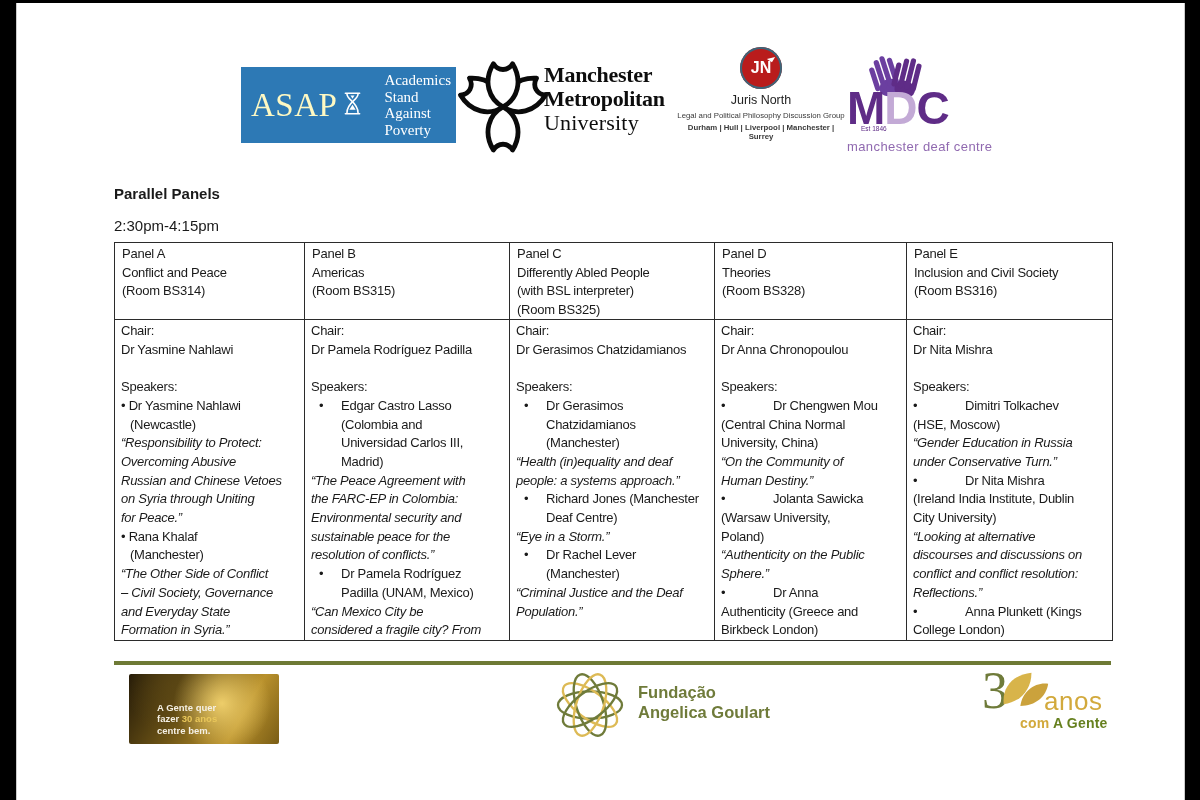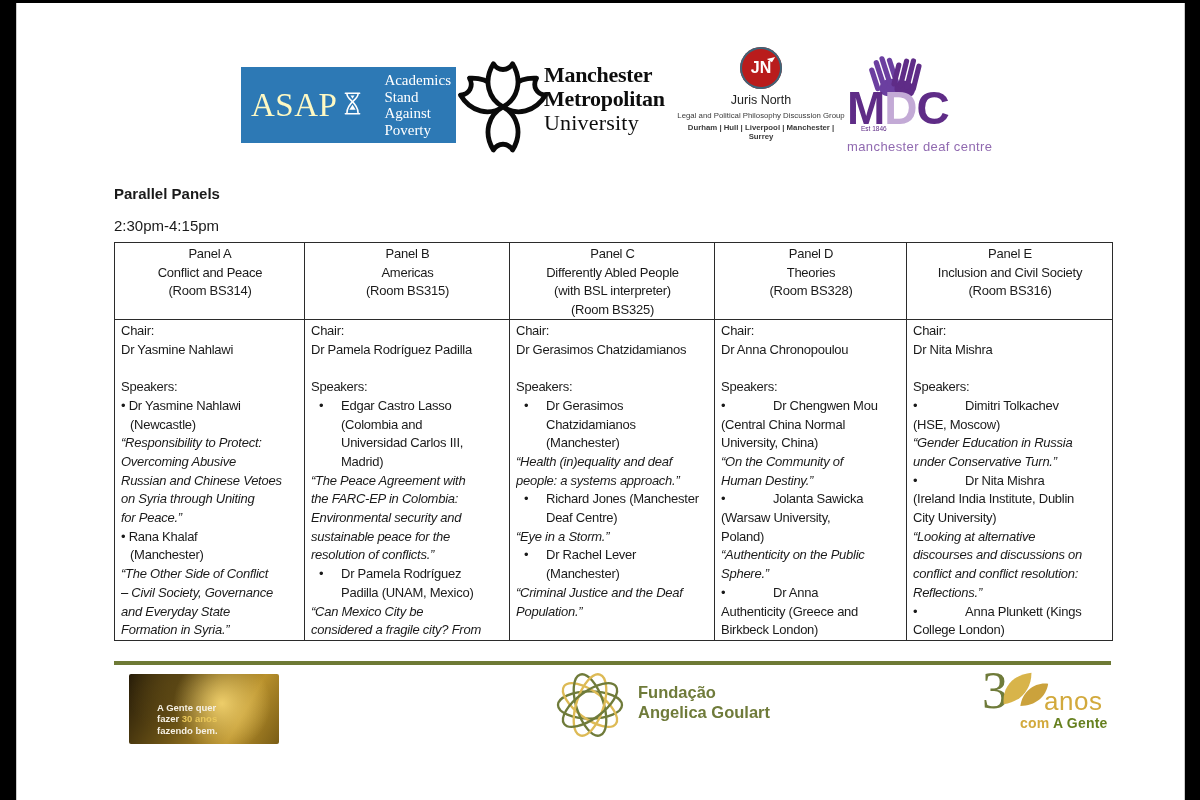--- a/index.html
+++ b/index.html
@@ -42,21 +42,21 @@
 
   
   .ptitle{position:absolute;left:97px;top:182px;font-size:15px;font-weight:700;}
   .ptime{position:absolute;left:97px;top:214px;font-size:15px;}
 
   
   .ptable{position:absolute;left:97px;top:239px;width:997px;display:grid;
           grid-template-columns:190px 205px 205px 192px 205px;
           border:1px solid #2b2b2b;box-sizing:content-box;}
   .hcell{height:77px;border-right:1px solid #2b2b2b;border-bottom:1px solid #2b2b2b;
-         padding:2px 6px 0 7px;box-sizing:border-box;overflow:hidden;text-align:center;}
+         padding:2px 6px 0 7px;box-sizing:border-box;overflow:hidden;}
   .bcell{height:320px;border-right:1px solid #2b2b2b;
          padding:2px 5px 0 6px;box-sizing:border-box;overflow:hidden;}
   .hcell.last,.bcell.last{border-right:none;}
   .l{font-size:13px;line-height:18.7px;letter-spacing:-.25px;white-space:nowrap;overflow:hidden;}
   .l.blank{height:18.7px;}
   .l.i{font-style:italic;}
   .l.bA::before{content:"\2022\00a0";}
   .l.iA{padding-left:9px;}
   .l.bB{padding-left:8px;}
   .l.bB::before{content:"\2022";display:inline-block;width:22px;}
@@ -295,21 +295,21 @@
         <div class="l">College London)</div>
       </div>
     </div>
 
   <div class="grule"></div>
 
   <div class="photo">
     <div class="photo-text">
       <div>A Gente quer</div>
       <div><span>fazer </span><span class="gold">30 anos</span></div>
-      <div>fazendo bem.</div>
+      <div>centre bem.</div>
     </div>
   </div>
 
   <div class="fund-logo">
     <svg viewBox="0 0 88 66" width="88" height="64" aria-hidden="true">
       <g fill="none" stroke-width="2.4">
         <ellipse cx="44" cy="33" rx="33" ry="14" stroke="#6F7B3A"></ellipse>
         <ellipse cx="44" cy="33" rx="33" ry="14" stroke="#DDBA55" transform="rotate(36 44 33)"></ellipse>
         <ellipse cx="44" cy="33" rx="33" ry="14" stroke="#6F7B3A" transform="rotate(72 44 33)"></ellipse>
         <ellipse cx="44" cy="33" rx="33" ry="14" stroke="#DDBA55" transform="rotate(108 44 33)"></ellipse>

